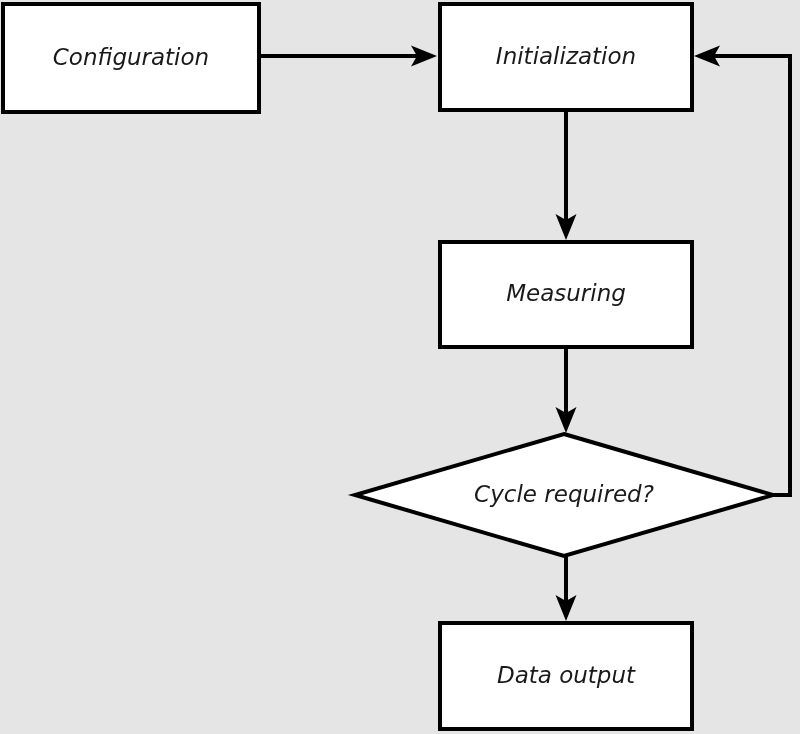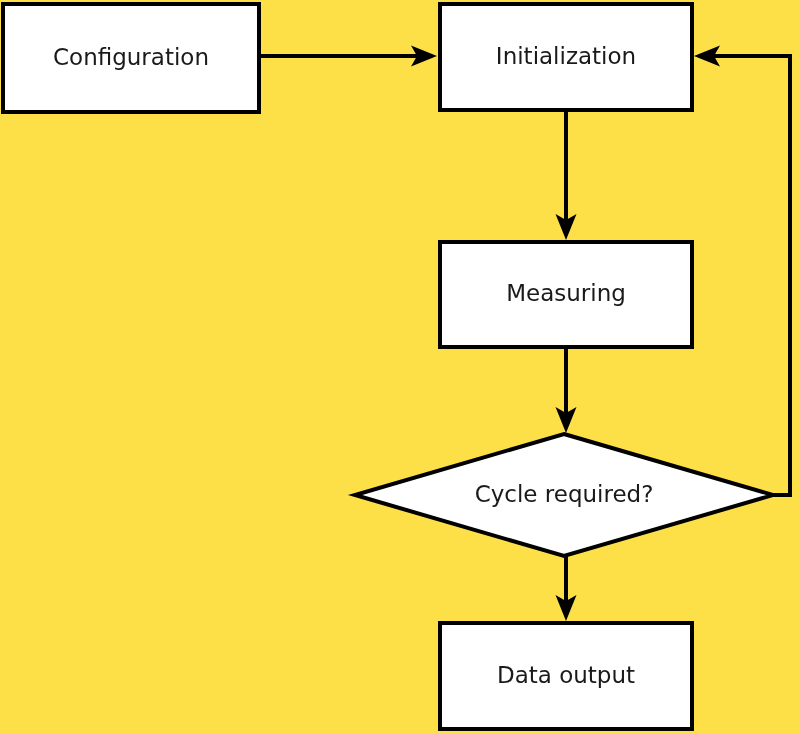--- a/index.html
+++ b/index.html
@@ -8,22 +8,23 @@
     padding: 0;
     background: #ffffff;
   }
   body {
     font-family: "DejaVu Sans", sans-serif;
   }
   #canvas {
     position: relative;
     width: 800px;
     height: 734px;
-    background: #fde047;
+    background: #e5e5e5;
     overflow: hidden;
+    font-style: italic;
   }
   #flow-svg {
     position: absolute;
     top: 0;
     left: 0;
     width: 800px;
     height: 734px;
   }
   .node-shape {
     fill: #ffffff;

